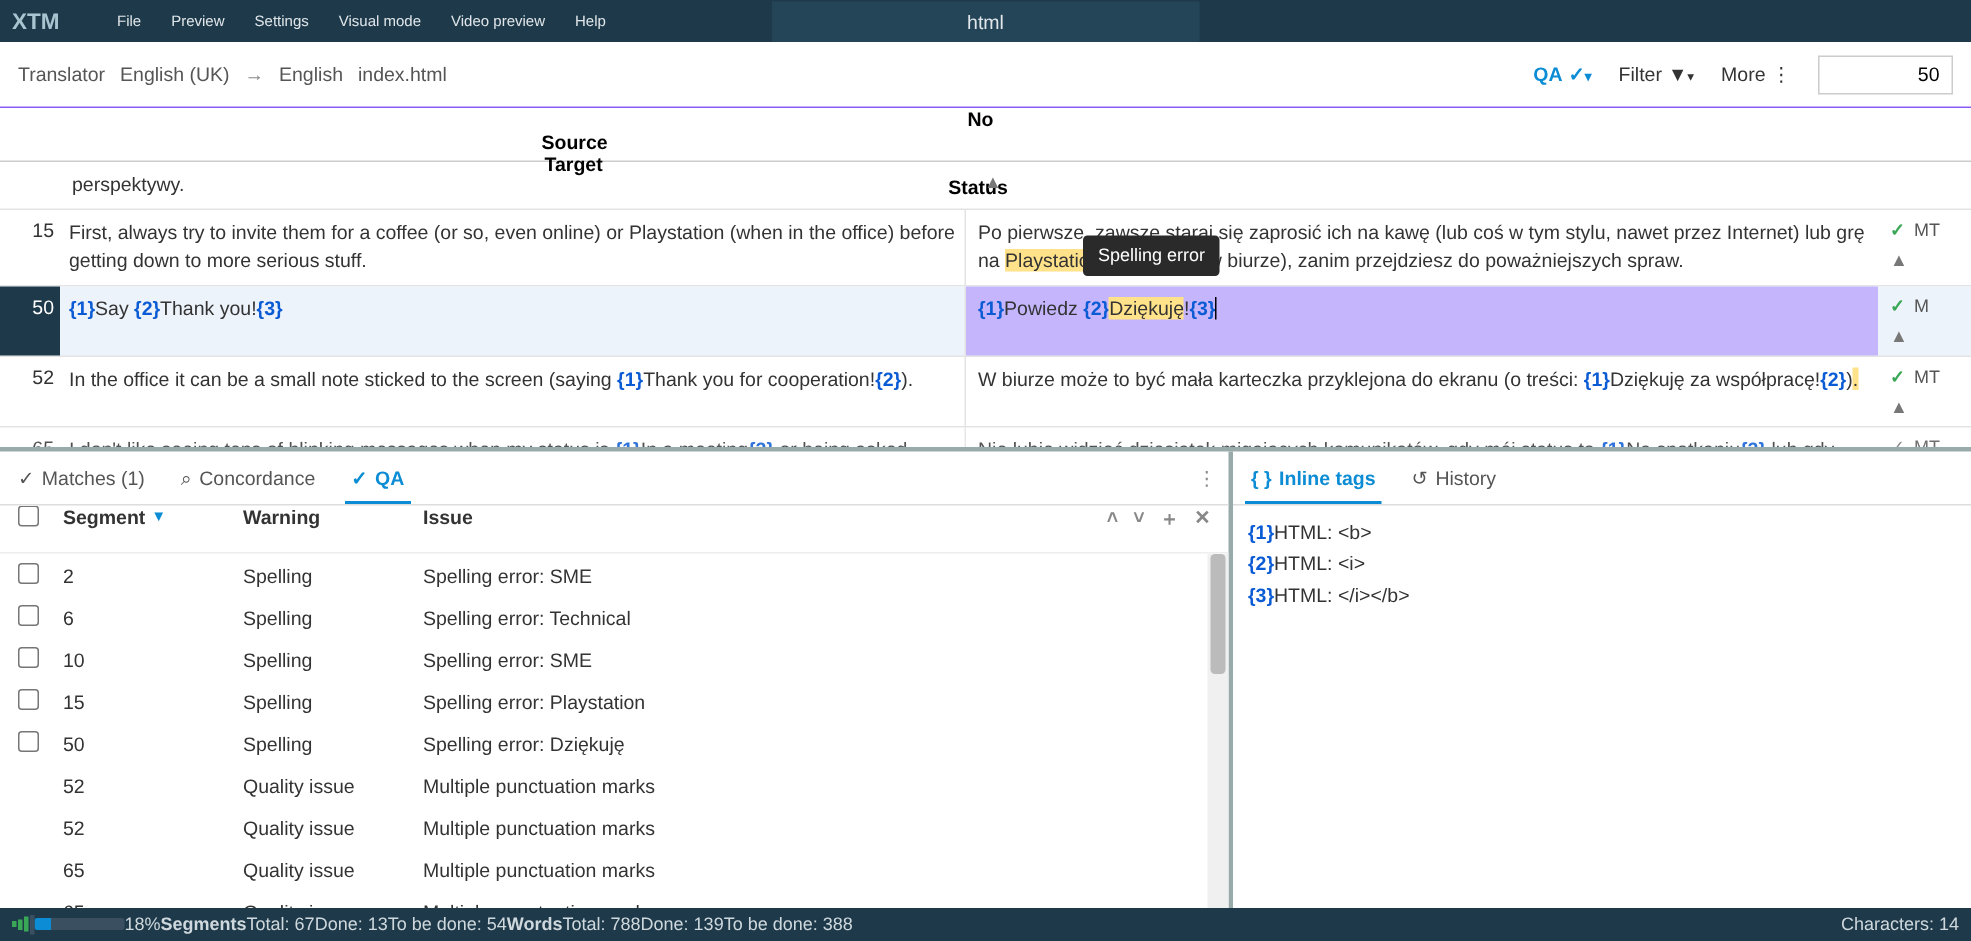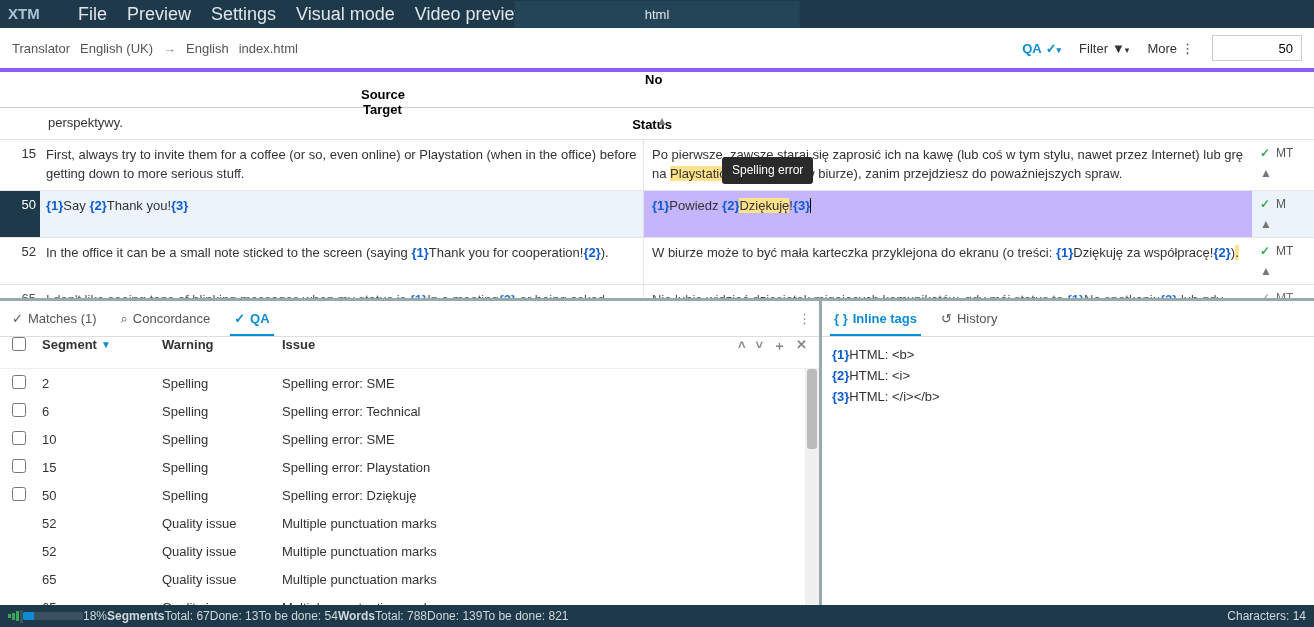--- a/index.html
+++ b/index.html
@@ -2,25 +2,25 @@
 <html><head>
 <meta charset="utf-8">
 <style>
   * { box-sizing: border-box; margin: 0; padding: 0; }
   body { font-family: -apple-system, BlinkMacSystemFont, "Segoe UI", Arial, sans-serif; font-size: 13px; color: #333; background: #fff; width: 1314px; height: 627px; overflow: hidden; }
   
   
   .topbar { display: flex; align-items: center; background: #1e3a4a; color: #e0e6e9; height: 28px; padding: 0 8px; }
   .logo { display: flex; align-items: center; margin-right: 12px; }
   .menu-items { display: flex; }
-  .menu-item { padding: 0 10px; cursor: pointer; font-size: 18px; }
+  .menu-item { padding: 0 10px; cursor: pointer; font-size: 10px; }
   .tab-title { position: absolute; left: 50%; transform: translateX(-50%); background: #244558; padding: 6px 130px; font-size: 13px; }
   
   
-  .subbar { display: flex; align-items: center; height: 44px; padding: 0 12px; border-bottom: 4px solid #8b5cf6; }
+  .subbar { display: flex; align-items: center; height: 44px; padding: 0 12px; border-bottom: 1px solid #8b5cf6; }
   .sub-left { display: flex; align-items: center; gap: 10px; color: #555; }
   .sub-left .arrow { color: #888; }
   .sub-right { margin-left: auto; display: flex; align-items: center; gap: 18px; }
   .qa-btn { color: #0b8cd4; font-weight: 600; display: flex; align-items: center; gap: 4px; cursor: pointer; }
   .filter-btn, .more-btn { color: #333; display: flex; align-items: center; gap: 4px; cursor: pointer; }
   .seg-input { width: 90px; height: 26px; border: 1px solid #ccc; text-align: right; padding: 0 8px; font-size: 13px; }
   
   
   .grid-header { display: flex; align-items: center; height: 36px; border-bottom: 1px solid #ccc; font-weight: 600; color: #000000; flex-direction: column; }
   .col-no { width: 40px; padding-left: 8px; }
@@ -329,15 +329,15 @@
       <div class="progress-fill" id="prog-fill" style="width: 18%;"></div>
     </div>
   <span>18%</span>
   <span><b>Segments</b></span>
   <span>Total: 67</span>
   <span>Done: 13</span>
   <span>To be done: 54</span>
   <span><b>Words</b></span>
   <span>Total: 788</span>
   <span>Done: 139</span>
-  <span>To be done: 821</span>
+  <span>To be done: 388</span>
   <span class="footer-right">Characters: 14</span>
 </div>
 
 </body></html>

